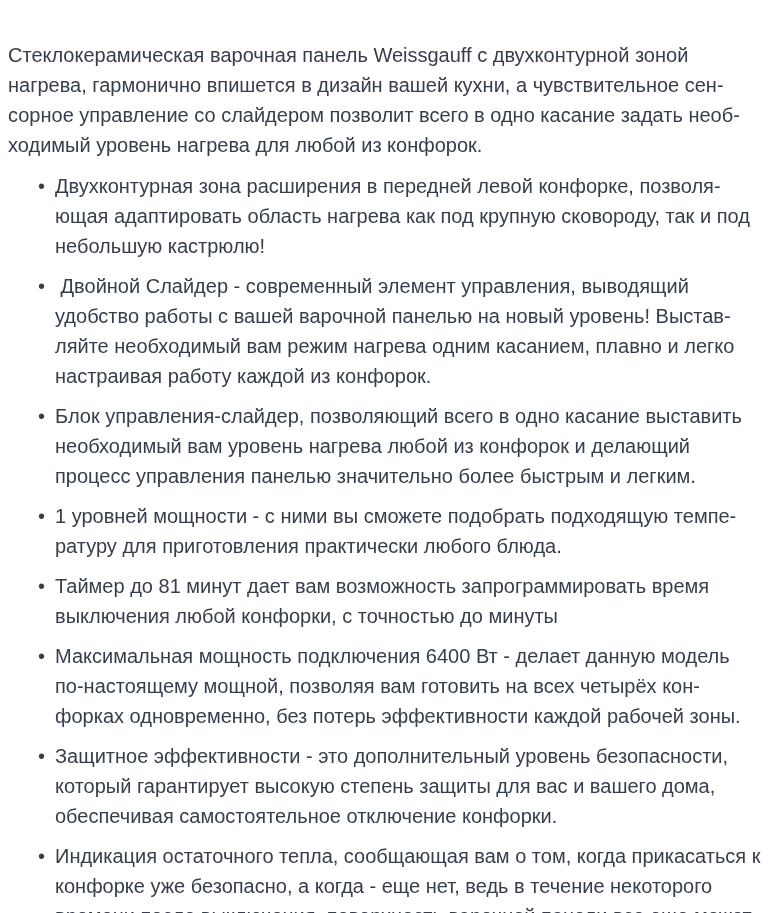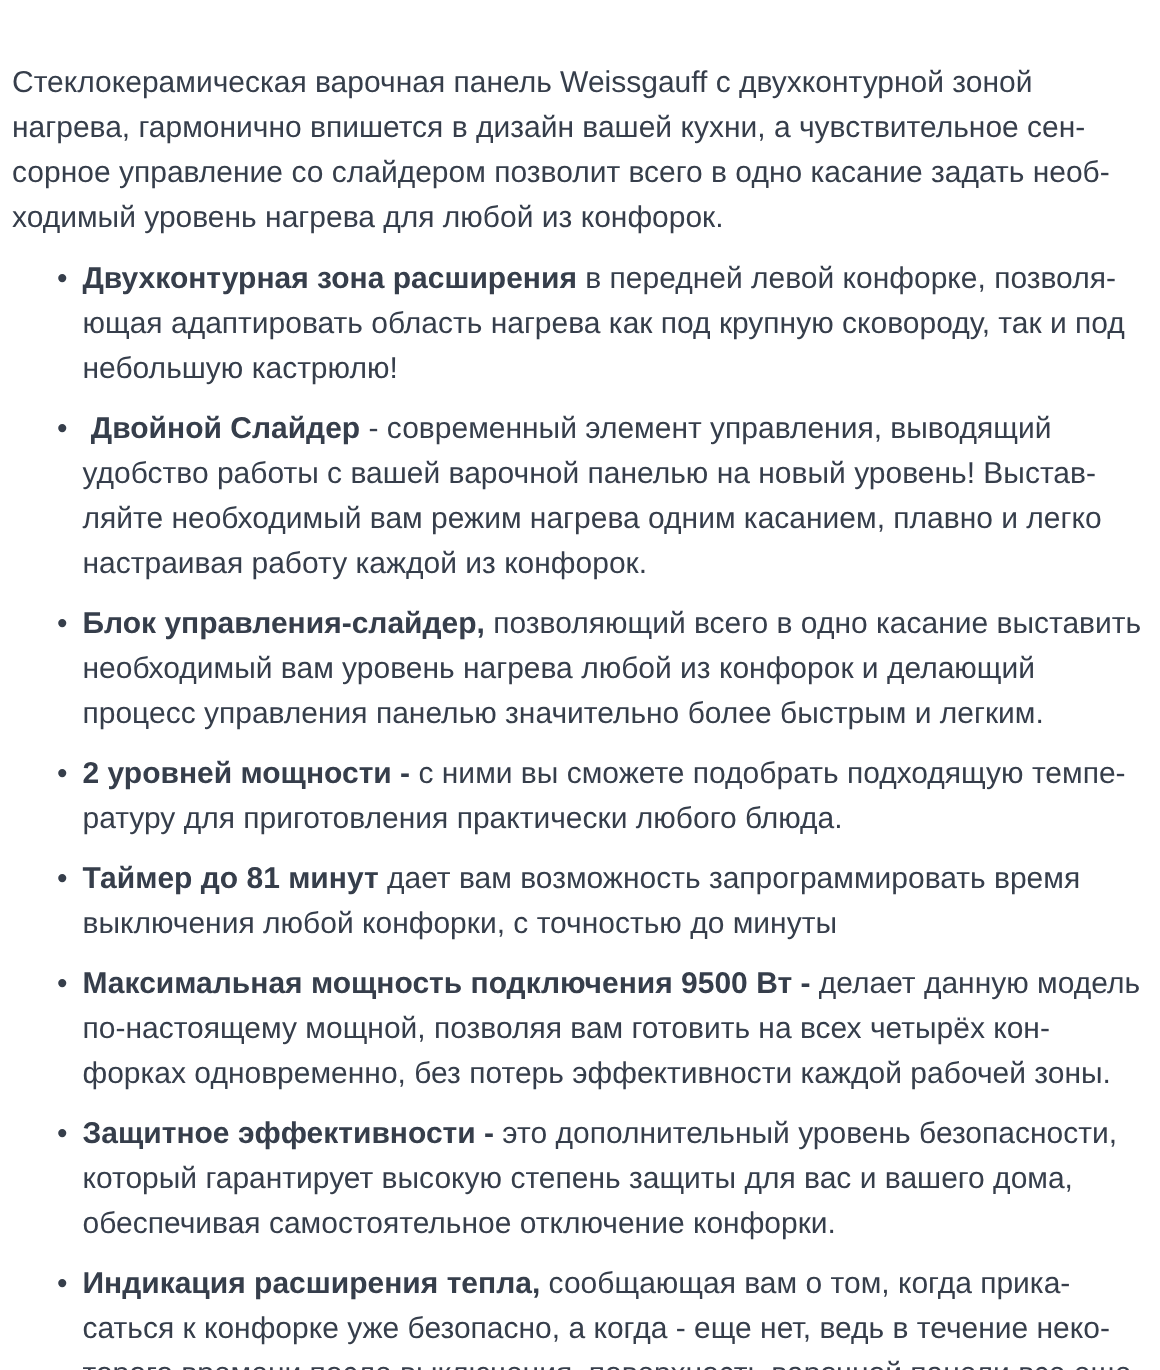--- a/index.html
+++ b/index.html
@@ -37,21 +37,21 @@
   ul.features li:last-child {
     margin-bottom: 0;
   }
   ul.features li .bullet-dot {
     position: absolute;
     left: -17px;
     top: 0;
     color: #363e4b;
   }
   .feature-name {
-    font-weight: 700;
+    font-weight: 400;
   }
 </style>
 </head>
 <body>
 
 <div class="page">
 
   <p class="intro">Стеклокерамическая варочная панель Weissgauff с двухконтурной зоной нагрева, гармонично впишется в дизайн вашей кухни, а чувствительное сен­сорное управление со слайдером позволит всего в одно касание задать необ­ходимый уровень нагрева для любой из конфорок.</p>
 
   <ul class="features">
@@ -66,38 +66,38 @@
       <span class="feature-name">&nbsp;Двойной Слайдер</span><span> - современный элемент управления, выводящий удобство работы с вашей варочной панелью на новый уровень! Выстав­ляйте необходимый вам режим нагрева одним касанием, плавно и легко настраивая работу каждой из конфорок.</span>
     </li>
 
     <li>
       <span class="bullet-dot">•</span>
       <span class="feature-name">Блок управления-слайдер,</span><span> позволяющий всего в одно касание выста­вить необходимый вам уровень нагрева любой из конфорок и делающий процесс управления панелью значительно более быстрым и легким.</span>
     </li>
 
     <li>
       <span class="bullet-dot">•</span>
-      <span class="feature-name">2 уровней мощности -</span><span> с ними вы сможете подобрать подходящую темпе­ратуру для приготовления практически любого блюда.</span>
+      <span class="feature-name">1 уровней мощности -</span><span> с ними вы сможете подобрать подходящую темпе­ратуру для приготовления практически любого блюда.</span>
     </li>
 
     <li>
       <span class="bullet-dot">•</span>
       <span class="feature-name">Таймер до 81 минут</span><span> дает вам возможность запрограммировать время выключения любой конфорки, с точностью до минуты</span>
     </li>
 
     <li>
       <span class="bullet-dot">•</span>
-      <span class="feature-name">Максимальная мощность подключения 9500 Вт -</span><span> делает данную мо­дель по-настоящему мощной, позволяя вам готовить на всех четырёх кон­форках одновременно, без потерь эффективности каждой рабочей зоны.</span>
+      <span class="feature-name">Максимальная мощность подключения 6400 Вт -</span><span> делает данную мо­дель по-настоящему мощной, позволяя вам готовить на всех четырёх кон­форках одновременно, без потерь эффективности каждой рабочей зоны.</span>
     </li>
 
     <li>
       <span class="bullet-dot">•</span>
       <span class="feature-name">Защитное эффективности -</span><span> это дополнительный уровень безопасности, который гарантирует высокую степень защиты для вас и вашего дома, обеспечивая самостоятельное отключение конфорки.</span>
     </li>
 
     <li>
       <span class="bullet-dot">•</span>
-      <span class="feature-name">Индикация расширения тепла,</span><span> сообщающая вам о том, когда прика­саться к конфорке уже безопасно, а когда - еще нет, ведь в течение неко­торого времени после выключения, поверхность варочной панели все еще может оставаться горячей.</span>
+      <span class="feature-name">Индикация остаточного тепла,</span><span> сообщающая вам о том, когда прика­саться к конфорке уже безопасно, а когда - еще нет, ведь в течение неко­торого времени после выключения, поверхность варочной панели все еще может оставаться горячей.</span>
     </li>
 
   </ul>
 
 </div>
 
 </body></html>

